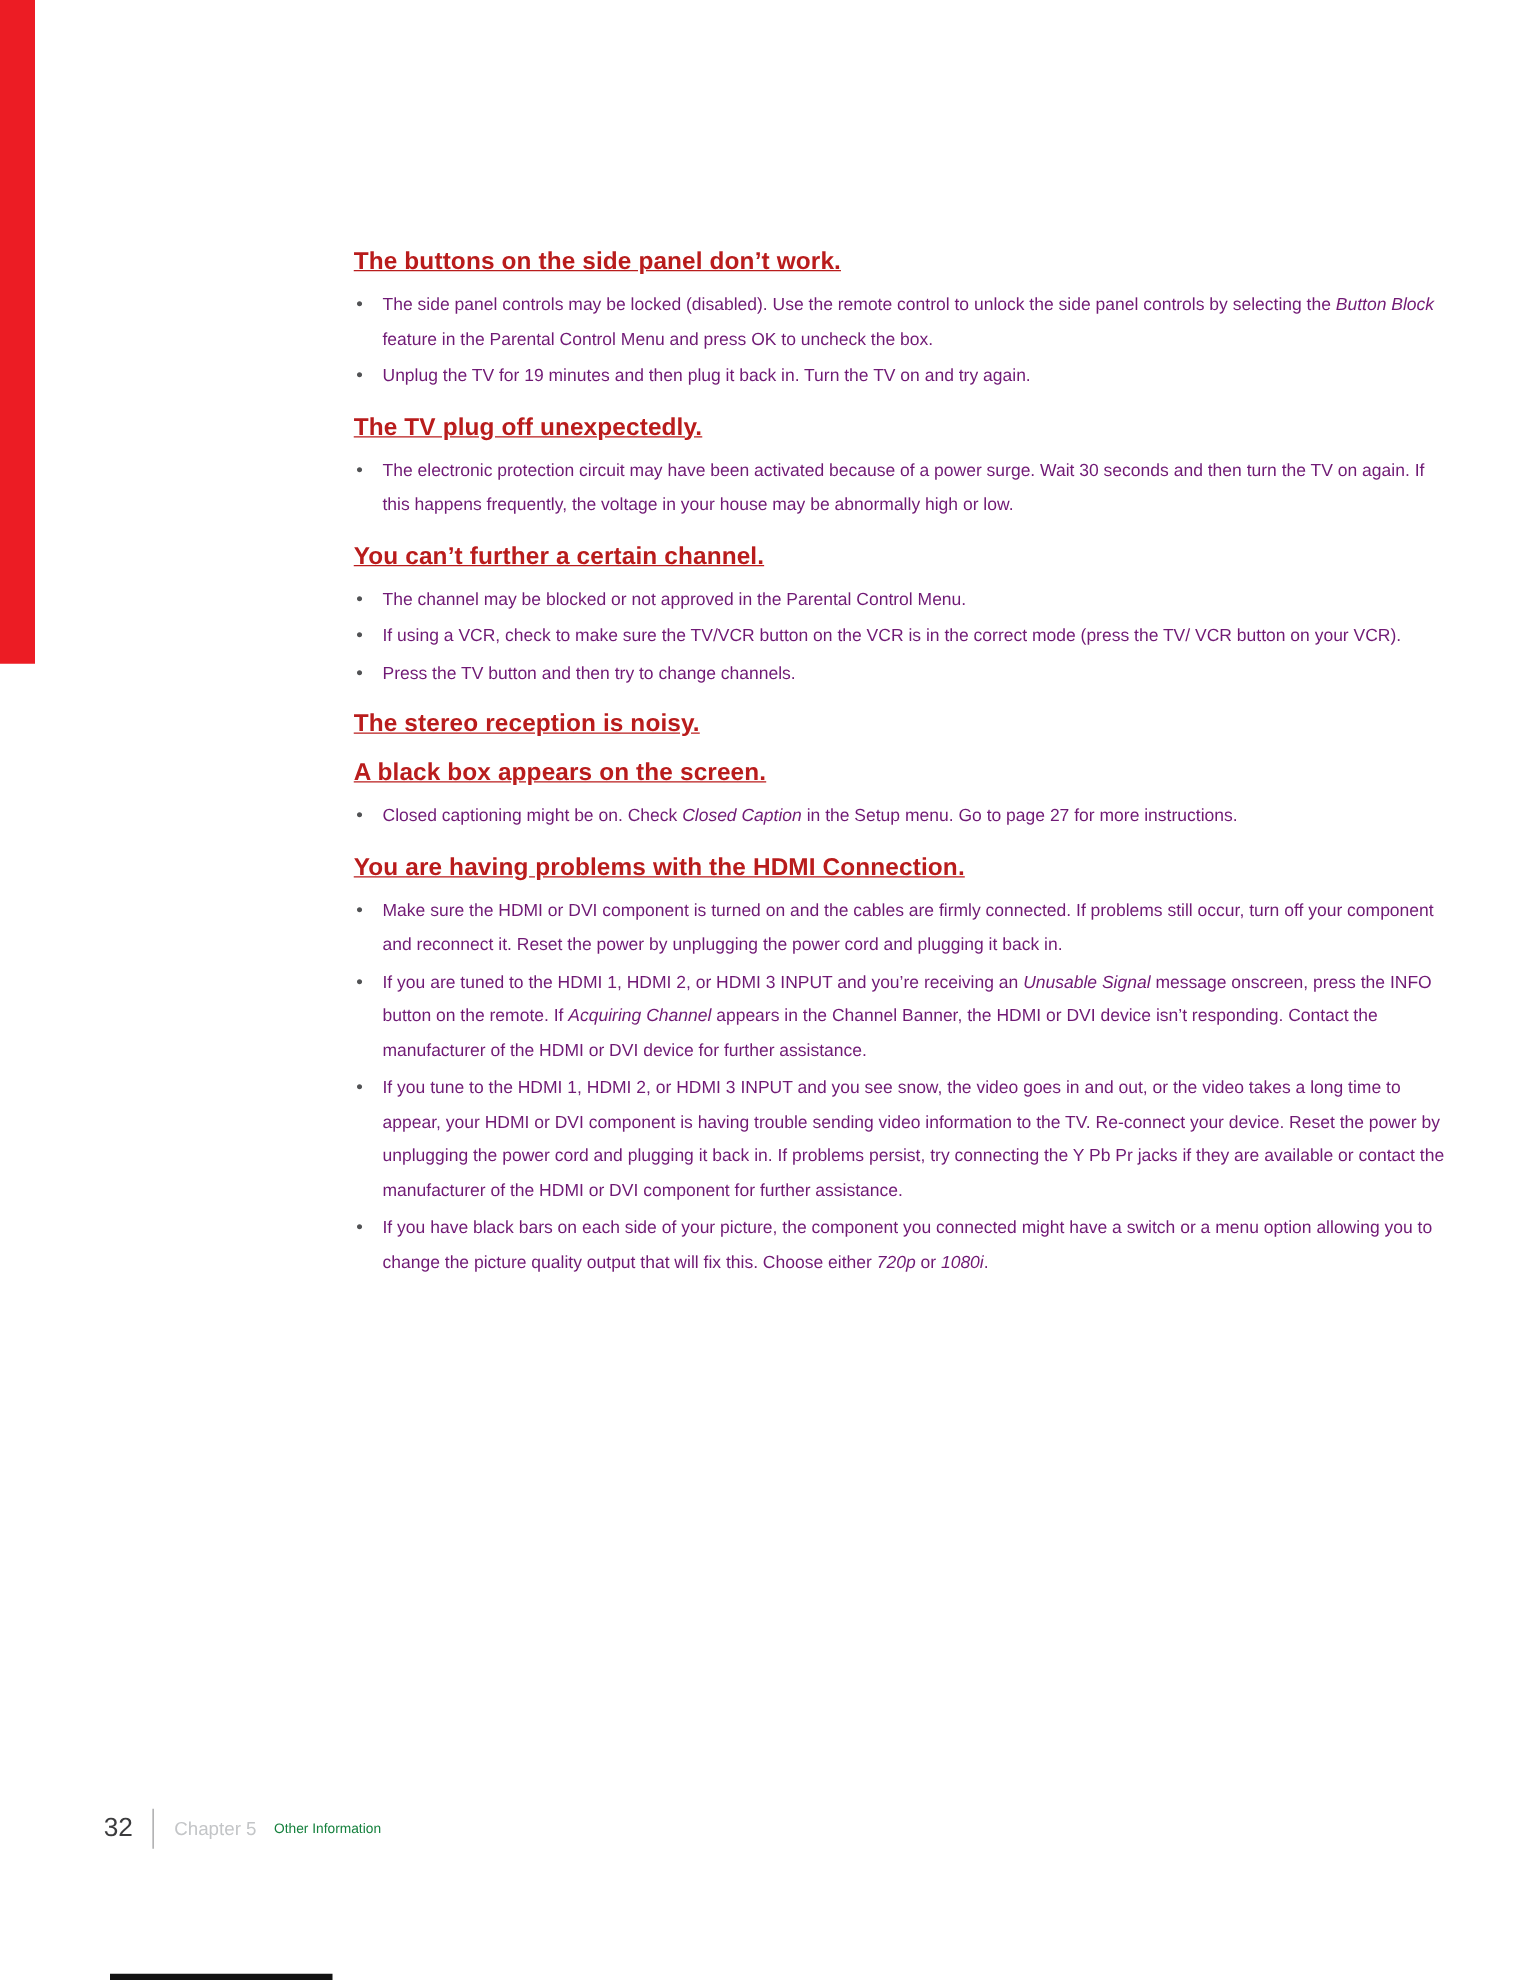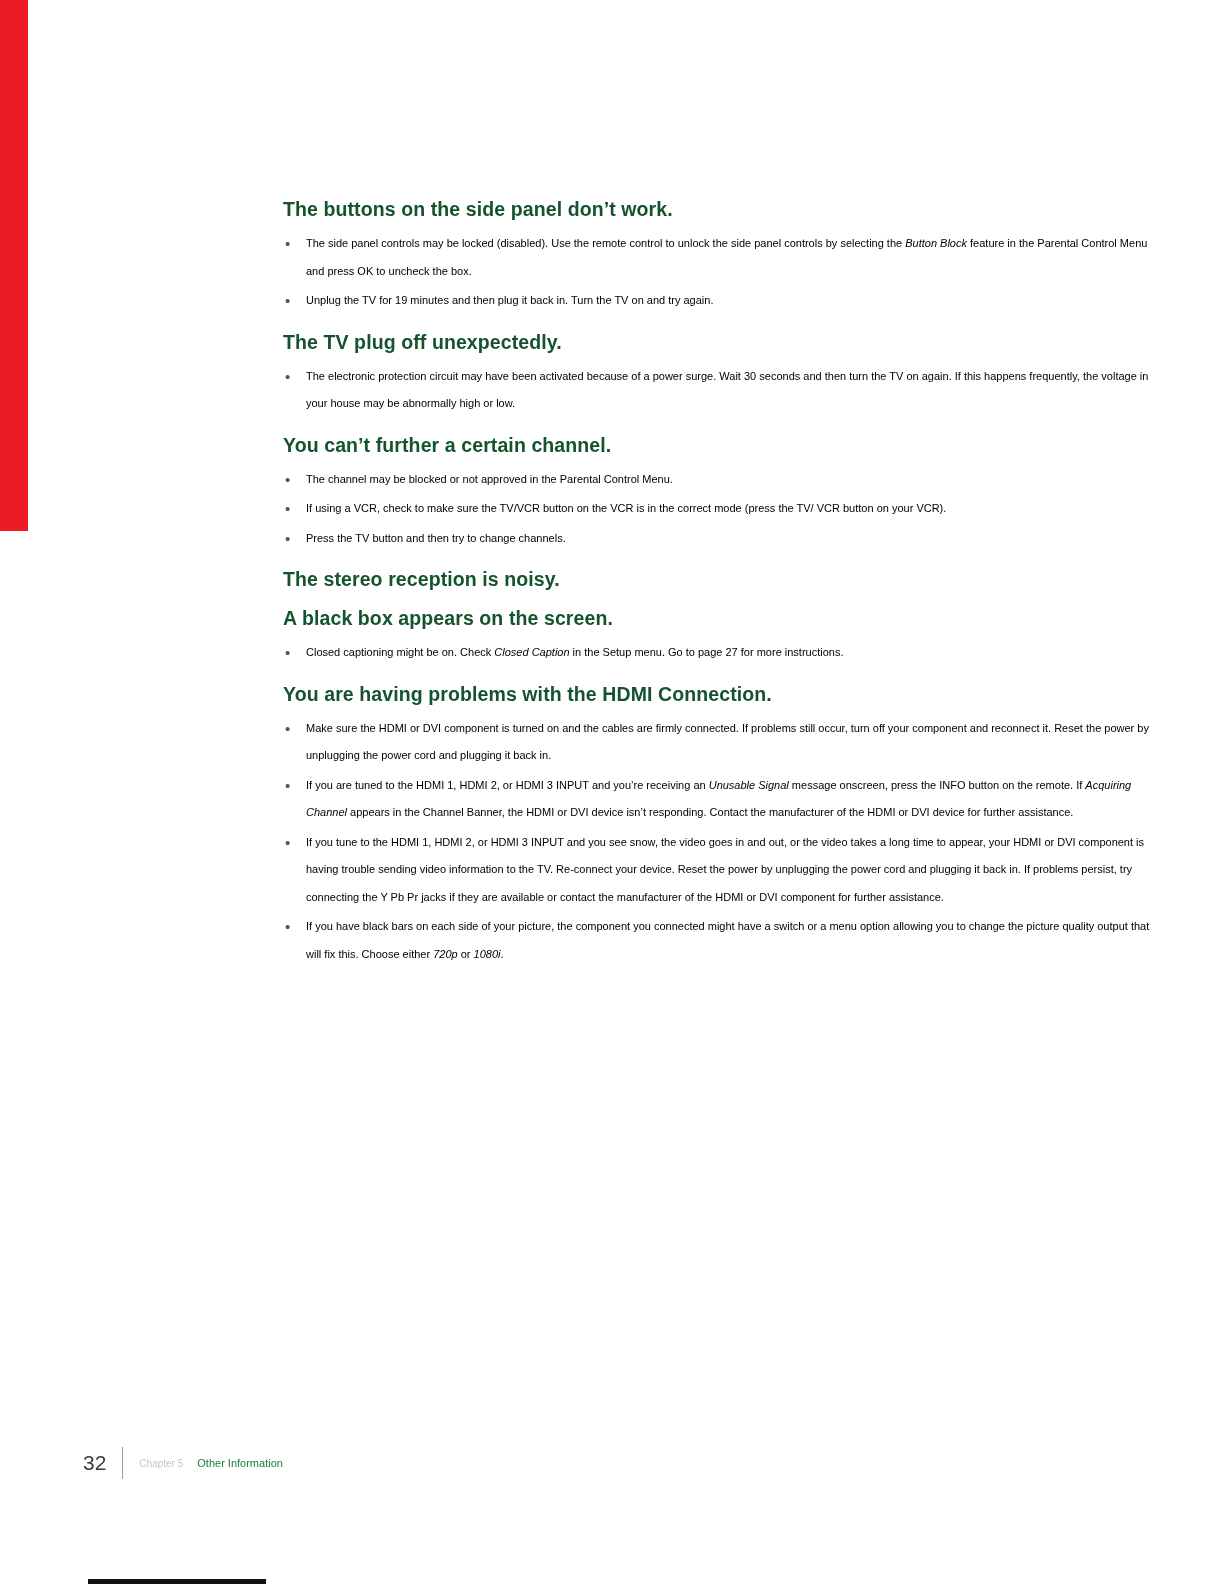--- a/index.html
+++ b/index.html
@@ -19,33 +19,34 @@
   }
   .content {
     position: absolute;
     left: 283px;
     top: 198px;
     width: 876px;
   }
   .heading {
     font-size: 19.5px;
     font-weight: bold;
-    color: #14532d;
+    color: #b91c1c;
     letter-spacing: 0.1px;
     margin-top: 16px;
     margin-bottom: 9px;
+    text-decoration: underline;
   }
   section:first-child .heading { margin-top: 0; }
   .bullets { list-style: none; }
   .bullet {
     position: relative;
     padding-left: 23px;
-    font-size: 11px;
+    font-size: 14px;
     line-height: 27.5px;
-    color: #000000;
+    color: #701a75;
     margin-bottom: 2px;
   }
   .bullet::before {
     content: "\2022";
     position: absolute;
     left: 2px;
     top: 0;
     font-size: 15px;
     color: #515254;
   }
@@ -64,21 +65,21 @@
     margin-right: 16px;
   }
   .footer-divider {
     display: inline-block;
     width: 0;
     height: 32px;
     border-left: 1px solid #9a9a9c;
     margin-right: 16px;
   }
   .chapter-label {
-    font-size: 10px;
+    font-size: 15px;
     color: #c3c5c7;
     margin-right: 14px;
   }
   .section-label {
     font-size: 11px;
     color: #15803d;
   }
   .bottom-mark {
     position: absolute;
     left: 88px;

